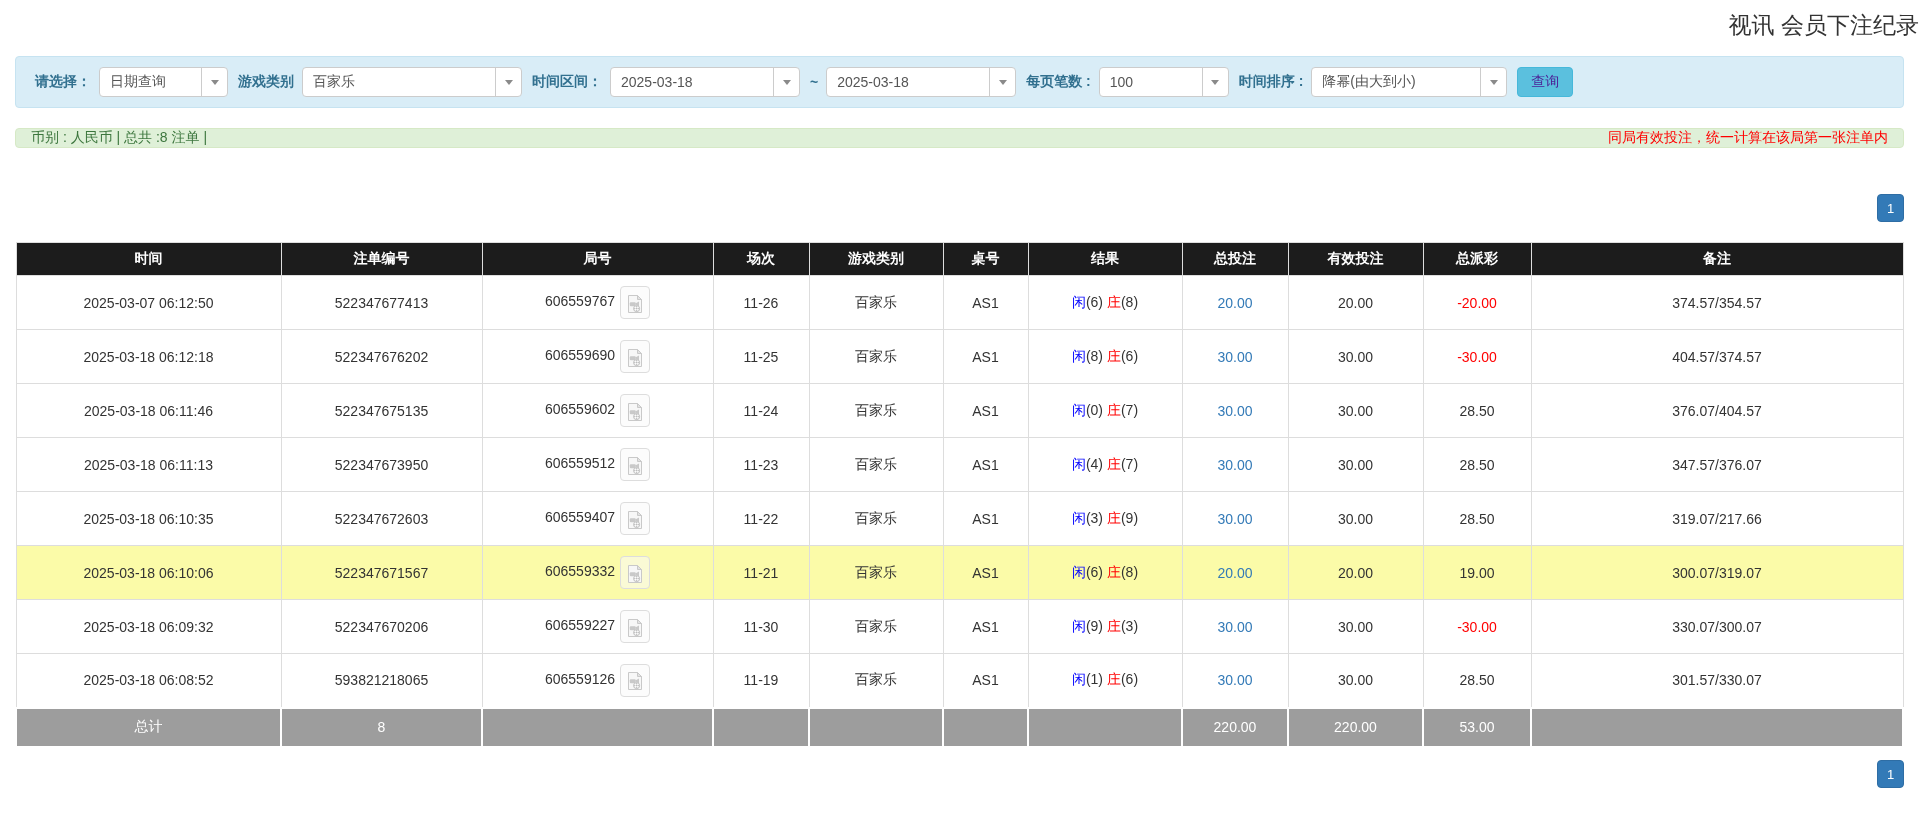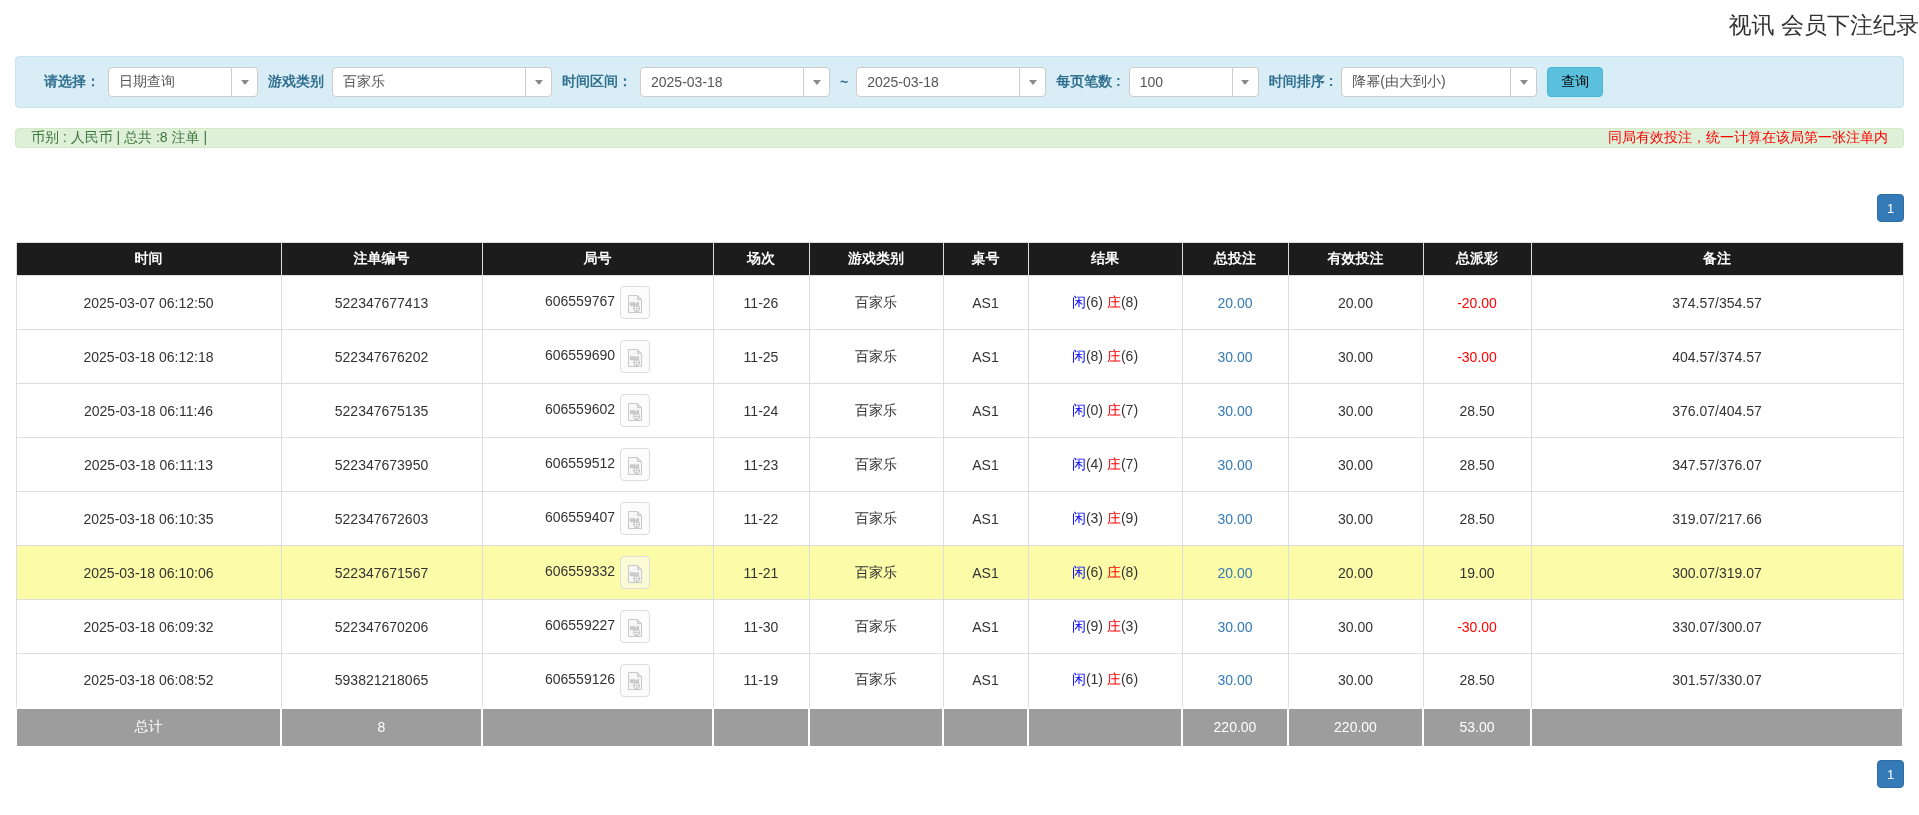--- a/index.html
+++ b/index.html
@@ -3,31 +3,31 @@
 <meta charset="utf-8">
 <style>
   * { box-sizing: border-box; margin: 0; padding: 0; }
   html, body { width: 1919px; height: 815px; overflow: hidden; background: #fff;
     font-family: "Liberation Sans", "DejaVu Sans", sans-serif; }
 
   .page-title { margin: 10px 0 0 16px; font-size: 23px; color: #333; font-weight: 500; text-align: right; }
 
   
   .filter-panel { margin: 15px 15px 0; background: #d9edf7; border: 1px solid #c6e3f1;
-    border-radius: 4px; padding: 10px 12px 10px 28px; display: flex; align-items: center; }
+    border-radius: 4px; padding: 10px 12px 10px 19px; display: flex; align-items: center; }
   .f-label { color: #31708f; font-weight: bold; font-size: 14px; white-space: nowrap; margin-right: 8px; }
   .sel { background: #fff; border: 1px solid #ccc; border-radius: 4px; height: 30px;
     display: flex; align-items: center; margin-right: 10px; cursor: pointer; }
   .sel-val { padding: 0 10px; font-size: 14px; color: #555; flex: 1; white-space: nowrap; overflow: hidden; }
   .sel-arrow { width: 26px; align-self: stretch; border-left: 1px solid #ccc;
     display: flex; align-items: center; justify-content: center; }
   .sel-arrow::after { content: ""; border-left: 4px solid transparent; border-right: 4px solid transparent;
     border-top: 5px solid #8a8a8a; }
   .tilde { color: #31708f; font-weight: bold; margin: 0 8px 0 0; font-size: 14px; }
-  .search-btn { background: #5bc0de; border: 1px solid #46b8da; color: #000000; font-size: 14px;
+  .search-btn { background: #5bc0de; border: 1px solid #46b8da; color: #4c1d95; font-size: 14px;
     border-radius: 4px; height: 30px; padding: 0 13px; cursor: pointer; }
 
   
   .summary-bar { margin: 20px 15px 0; background: #dff0d8; border: 1px solid #d6e9c6; border-radius: 4px;
     padding: 0 15px; display: flex; justify-content: space-between; align-items: center; font-size: 14px; }
   .summary-left { color: #3c763d; }
   .summary-right { color: #ff0000; }
 
   
   .pagi-row { margin: 46px 15px 20px; text-align: right; height: 28px; }
@@ -57,21 +57,21 @@
     padding: 0; line-height: 0; }
   .video-btn svg { margin-top: 2px; }
 </style>
 </head>
 <body>
 
 <h1 class="page-title">视讯 会员下注纪录</h1>
 
 <div class="filter-panel">
   <span class="f-label">请选择：</span>
-  <div class="sel" style="width:150px">
+  <div class="sel" style="width:129px">
     <span class="sel-val">日期查询</span>
     <span class="sel-arrow"></span>
   </div>
   <span class="f-label">游戏类别</span>
   <div class="sel" style="width:220px">
     <span class="sel-val">百家乐</span>
     <span class="sel-arrow"></span>
   </div>
   <span class="f-label">时间区间：</span>
   <div class="sel" style="width:190px">

